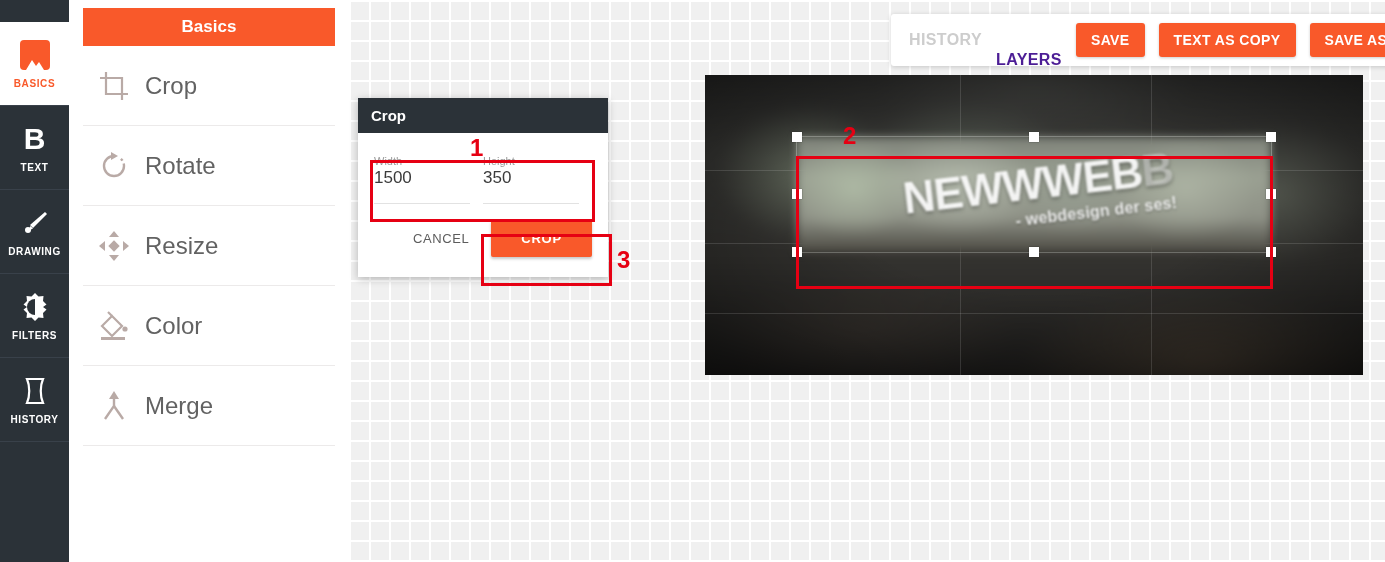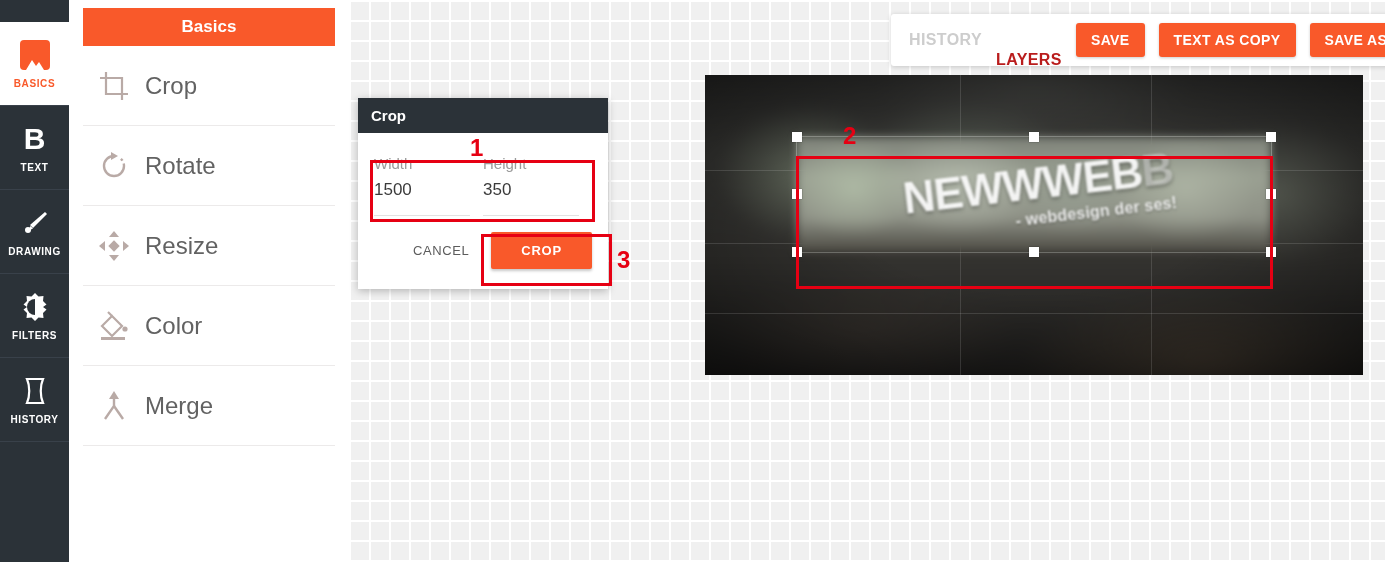--- a/index.html
+++ b/index.html
@@ -75,21 +75,21 @@
     background:#ffffff; box-shadow:0 2px 8px rgba(0,0,0,.25);
   }
   .dialog-head {
     height:35px; background:#2b3238; color:#fff;
     display:flex; align-items:center; padding:0 13px;
     font-size:15px; font-weight:bold;
   }
   .dialog-body { padding:22px 16px 0 16px; position:relative; }
   .fields { display:flex; }
   .field { width:50%; }
-  .field-lab { font-size:15px; color:#9a9a9a; margin-bottom:8px; }
+  .field-lab { font-size:11px; color:#9a9a9a; margin-bottom:1px; }
   .field-inp {
     font-size:17px; color:#3b3b3b; border:0; border-bottom:1px solid #e2e2e2;
     width:88%; padding-bottom:15px; background:transparent;
     font-family:"Liberation Sans", sans-serif; outline:none;
   }
   .dialog-actions {
     display:flex; align-items:center; justify-content:flex-end;
     padding:16px 16px 20px 16px; gap:16px;
   }
   .btn-cancel {
@@ -115,21 +115,21 @@
   .toolbar {
     position:absolute; left:891px; top:14px; height:52px;
     background:#ffffff; border-radius:3px; box-shadow:0 1px 5px rgba(0,0,0,.18);
     display:flex; align-items:center; padding:0 11px 0 18px; gap:14px;
   }
   .tb-tab {
     font-size:16px; font-weight:bold; letter-spacing:.4px; cursor:pointer;
     background:none; border:0; font-family:"Liberation Sans", sans-serif;
   }
   .tb-tab.muted { color:#cdcdcd; }
-  .tb-tab.on { color:#b91c1c;margin-top:40px; }
+  .tb-tab.on { color:#4c1d95;margin-top:40px; }
   .tb-btn {
     background:#f9592a; color:#ffffff; border:0; border-radius:3px;
     font-size:14px; font-weight:bold; letter-spacing:.4px;
     padding:9px 15px; cursor:pointer; box-shadow:0 1px 3px rgba(0,0,0,.2);
     font-family:"Liberation Sans", sans-serif; white-space:nowrap;
   }
 
   
   .photo {
     position:absolute; left:705px; top:75px; width:658px; height:300px;

